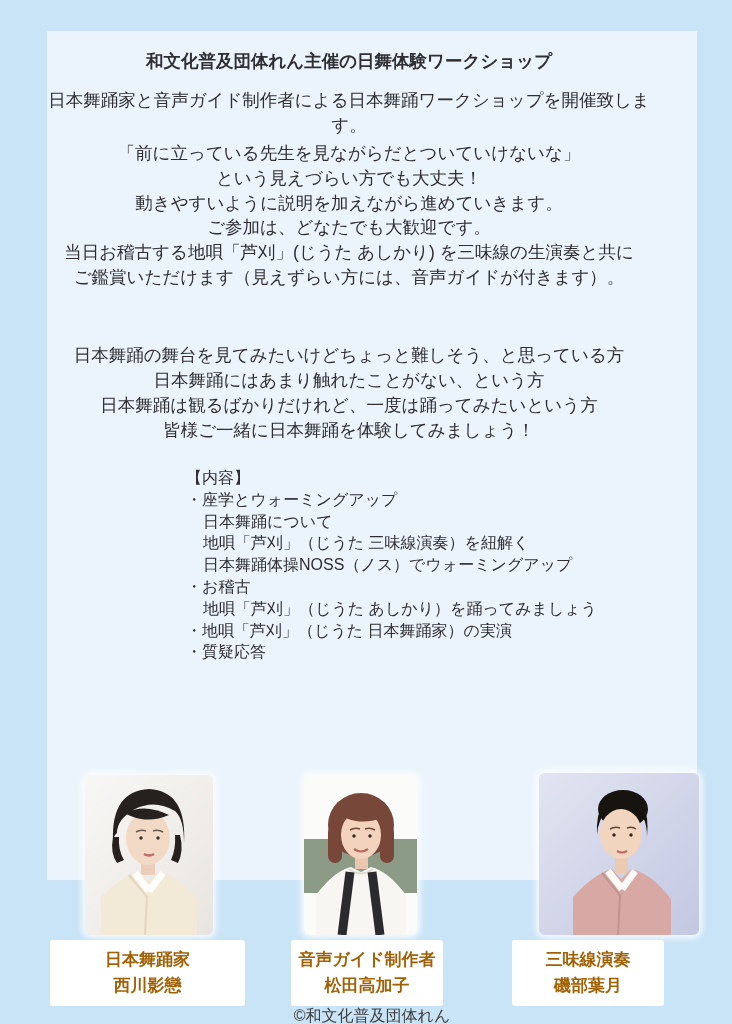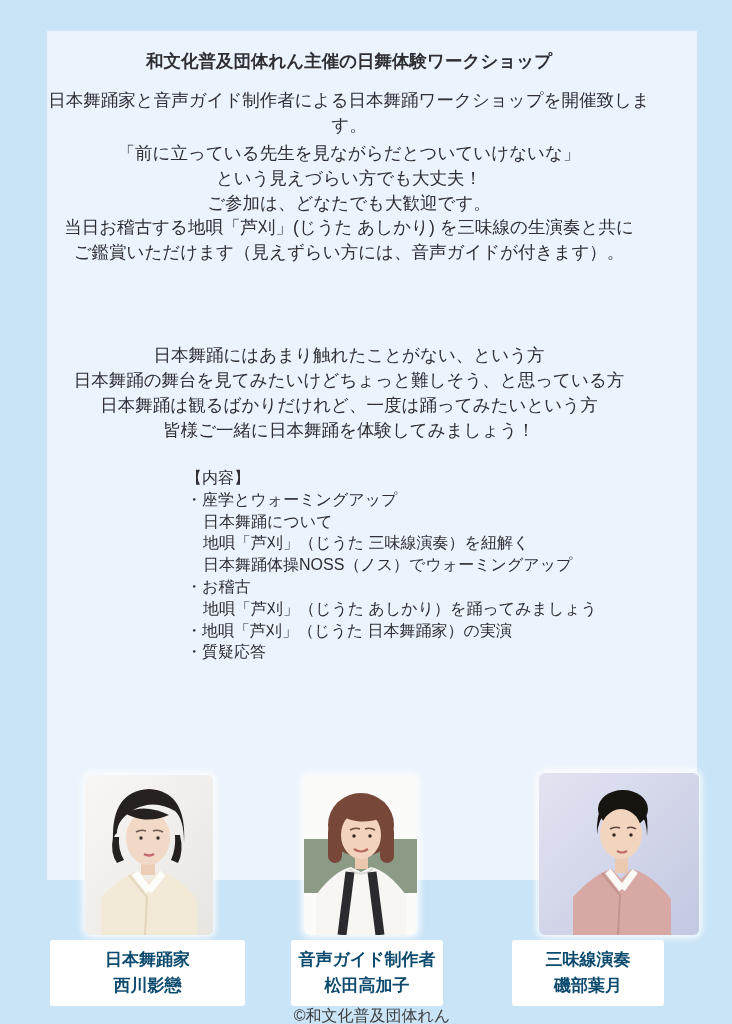--- a/index.html
+++ b/index.html
@@ -26,21 +26,21 @@
   .photo{position:absolute;border-radius:6px;overflow:hidden;
     box-shadow:0 0 6px 3px rgba(255,255,255,0.85);}
   .photo svg{display:block;}
   .photo1{left:85px;top:775px;width:128px;height:160px;}
   .photo2{left:304px;top:775px;width:113px;height:160px;}
   .photo3{left:539px;top:773px;width:160px;height:162px;}
   .label-box{
     position:absolute;top:940px;height:66px;box-sizing:border-box;
     background:#ffffff;border-radius:3px;
     text-align:center;font-weight:bold;font-size:17px;line-height:26px;
-    padding-top:7px;color:#0c4a6e;
+    padding-top:7px;color:#a16207;
   }
   .label1{left:50px;width:195px;}
   .label2{left:291px;width:152px;}
   .label3{left:512px;width:152px;}
   .footer{
     left:0;top:1006px;width:664px;text-align:center;
     font-size:16px;color:#3f3f3f;margin-left:40px;
   }
 </style>
 </head>
@@ -48,28 +48,29 @@
 
 <div class="card"></div>
 
 <div class="abs center-block title">和文化普及団体れん主催の日舞体験ワークショップ</div>
 
 <div class="abs center-block intro">日本舞踊家と音声ガイド制作者による日本舞踊ワークショップを開催致します。</div>
 
 <div class="abs center-block body-block">
   <div>「前に立っている先生を見ながらだとついていけないな」</div>
   <div>という見えづらい方でも大丈夫！</div>
+  <div>動きやすいように説明を加えながら進めていきます。</div>
   <div>ご参加は、どなたでも大歓迎です。</div>
   <div>当日お稽古する地唄「芦刈」(じうた あしかり) を三味線の生演奏と共に</div>
   <div>ご鑑賞いただけます（見えずらい方には、音声ガイドが付きます）。</div>
 </div>
 
 <div class="abs center-block invite-block">
+  <div>日本舞踊の舞台を見てみたいけどちょっと難しそう、と思っている方</div>
   <div>日本舞踊にはあまり触れたことがない、という方</div>
-  <div>日本舞踊の舞台を見てみたいけどちょっと難しそう、と思っている方</div>
   <div>日本舞踊は観るばかりだけれど、一度は踊ってみたいという方</div>
   <div>皆様ご一緒に日本舞踊を体験してみましょう！</div>
 </div>
 
 <div class="abs contents-block">
   <div>【内容】</div>
   <div>・座学とウォーミングアップ</div>
   <div class="indent">日本舞踊について</div>
   <div class="indent">地唄「芦刈」（じうた 三味線演奏）を紐解く</div>
   <div class="indent">日本舞踊体操NOSS（ノス）でウォーミングアップ</div>

